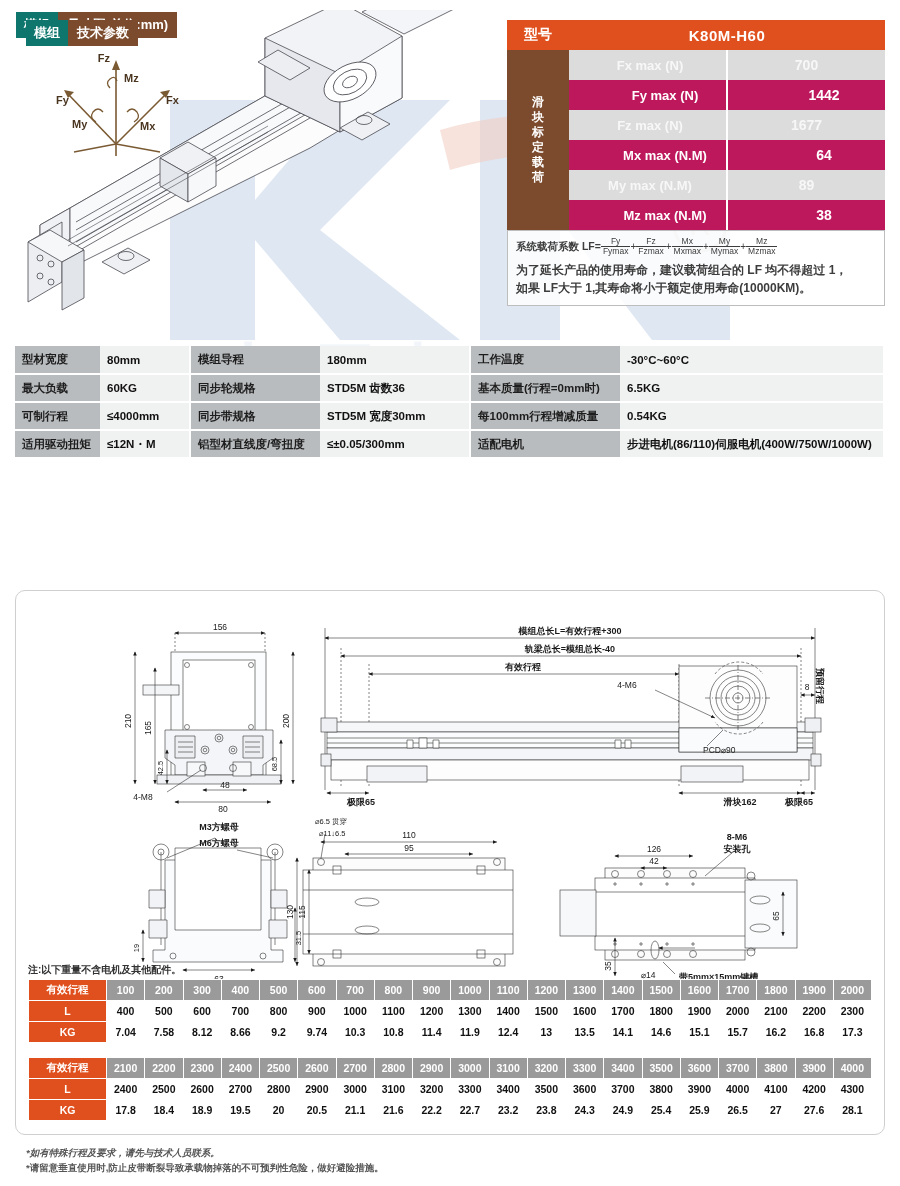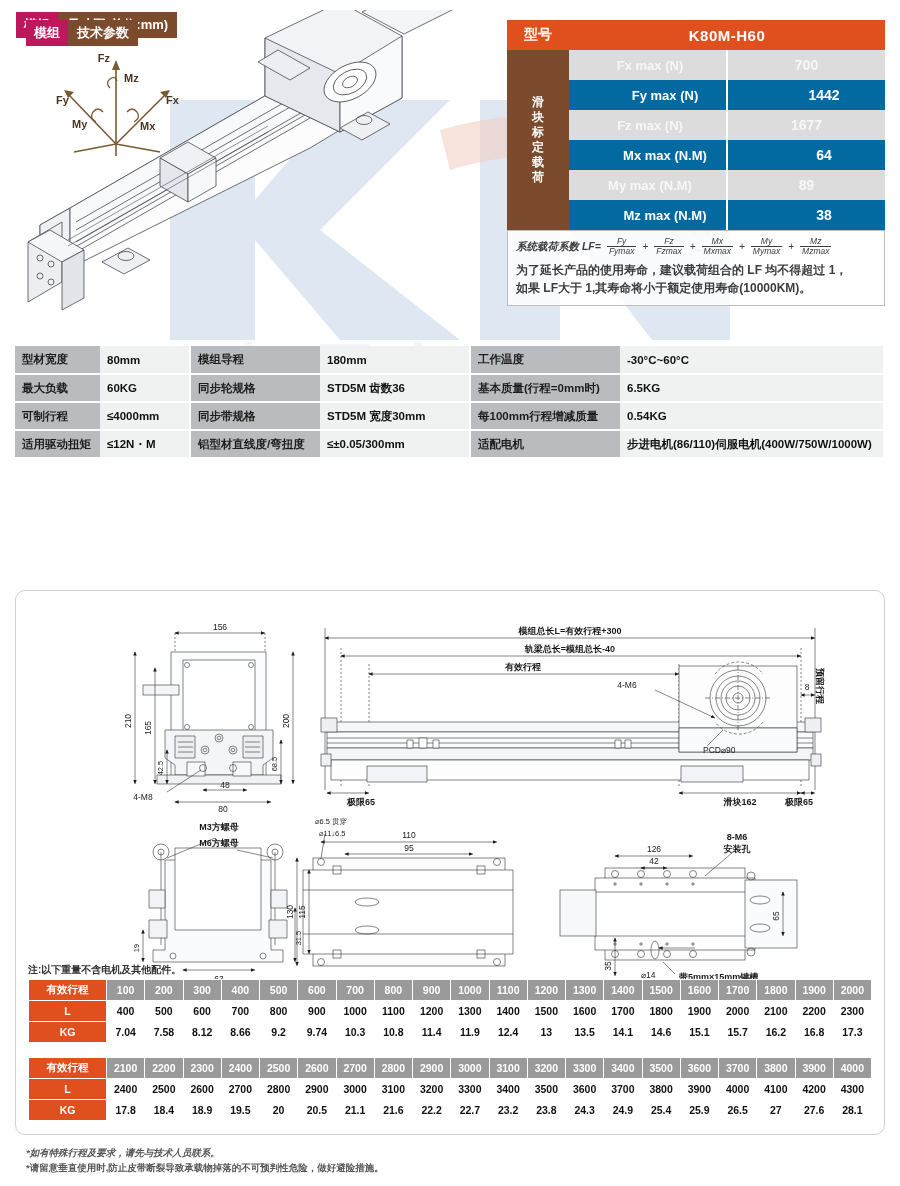--- a/index.html
+++ b/index.html
@@ -16,21 +16,21 @@
   .wm-knk { left:40px; top:90px; width:820px; height:260px; }
   .wm-knk2 { left:60px; top:630px; width:800px; height:300px; }
   .wm-txt {
     position:absolute; z-index:0; pointer-events:none;
     font-size:95px; font-weight:bold; color:#c9d6e6; opacity:.5;
     font-family:"Liberation Sans",sans-serif; letter-spacing:6px;
   }
 
   
   .badge { display:inline-flex; align-items:stretch; font-size:13px; font-weight:bold; }
-  .badge .b1 { background:#be185d; color:#fff; padding:4px 8px; }
+  .badge .b1 { background:#0f766e; color:#fff; padding:4px 8px; }
   .badge .b2 { background:#7c4a2c; color:#fff; padding:4px 9px; }
 
   
   .force-dia { position:absolute; left:48px; top:48px; width:140px; height:110px; z-index:2; }
   .force-dia text { font-family:"Liberation Sans",sans-serif; font-size:11px; fill:#4a3520; font-weight:600; }
 
   
   .photo { position:absolute; left:10px; top:10px; width:480px; height:310px; z-index:1; }
 
   
@@ -40,29 +40,29 @@
   .lt-hdr-l { background:#e0501e; color:#fff; font-weight:bold; font-size:14px; width:62px; }
   .lt-hdr-r { background:#e0501e; color:#fff; font-weight:bold; font-size:15px; letter-spacing:.5px; }
   .lt-side {
     background:#7c4a2c; color:#fff; font-size:12px; font-weight:bold;
     width:62px; line-height:1.25; padding:2px 0;
   }
   .lt-side span { display:block; }
   .lt-lbl { font-size:13px; font-weight:bold; color:#fff; padding-left:6px; }
   .lt-val { font-size:14px; font-weight:bold; color:#fff; width:118px; }
   .row-light .lt-lbl, .row-light .lt-val { background:#dcdcdc; color:#f7f7f7; }
-  .row-dark  .lt-lbl, .row-dark  .lt-val { background:#0369a1; color:#ffffff;padding-left:36px; }
+  .row-dark  .lt-lbl, .row-dark  .lt-val { background:#be185d; color:#ffffff;padding-left:36px; }
   .load-tbl .sep { border-left:2px solid #fff; }
 
   
   .formula {
     border:1px solid #bdbdbd; background:rgba(255,255,255,.82);
     padding:6px 8px 7px 8px; font-size:10px; color:#3d3d3d; line-height:1.45;
   }
-  .f-row { display:flex; align-items:center; gap:6px; margin-bottom:4px;font-style:italic; }
+  .f-row { display:flex; align-items:center; gap:0; margin-bottom:4px; }
   .f-lead { font-size:10.5px; font-weight:bold; white-space:nowrap; }
   .frac { display:inline-flex; flex-direction:column; align-items:center; line-height:1.1; font-size:8.5px; }
   .frac .num { padding:0 2px; }
   .frac .den { border-top:1px solid #3d3d3d; padding:0 2px; }
   .f-note { font-size:12px; line-height:1.55; font-weight:600; }
 
   
   .spec-wrap { position:absolute; left:15px; top:346px; width:870px; z-index:3; }
   .spec-tbl { width:100%; border-collapse:collapse; table-layout:fixed; }
   .spec-tbl td { height:28px; font-size:11.5px; padding:0 7px; vertical-align:middle; }

